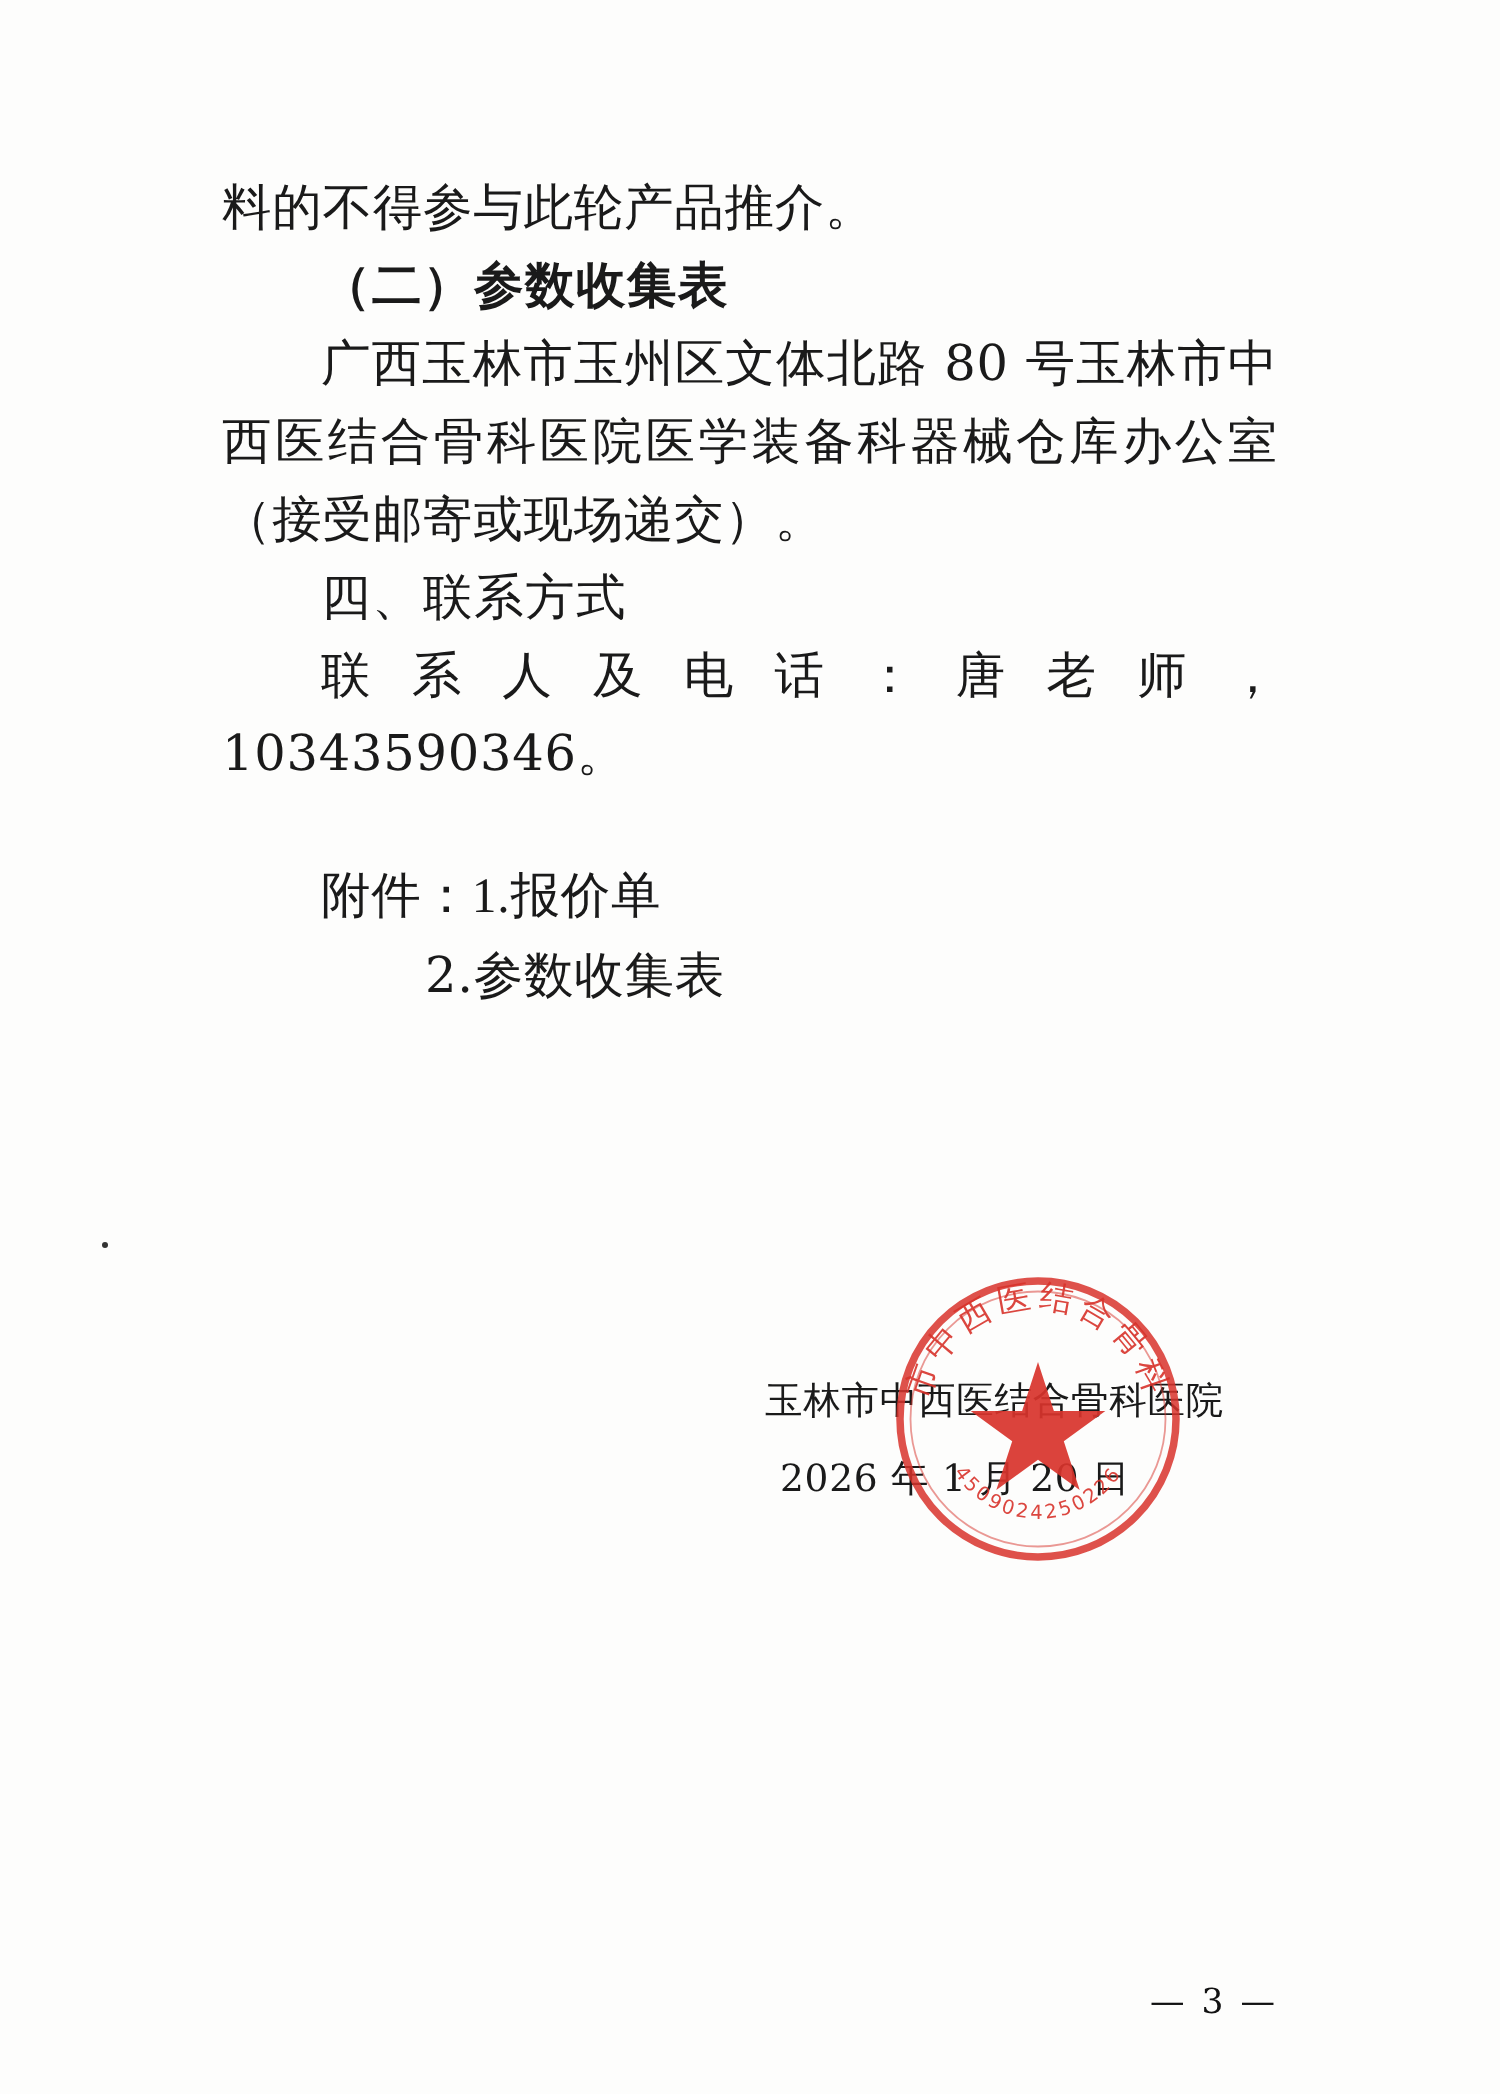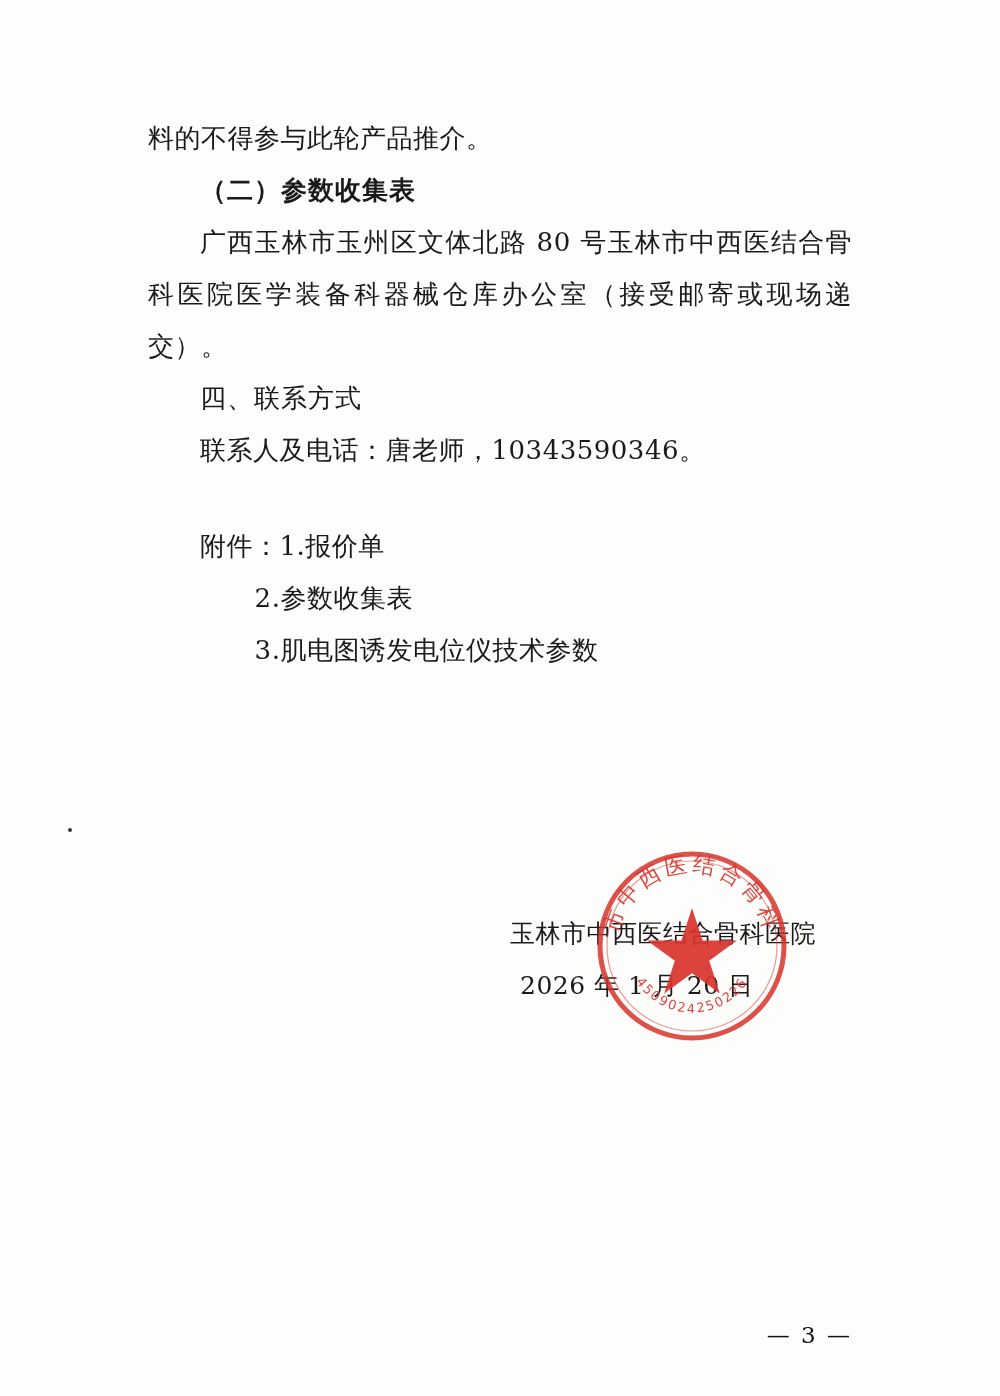--- a/index.html
+++ b/index.html
@@ -17,21 +17,21 @@
     overflow: hidden;
   }
   .body-text {
     position: absolute;
     left: 148px;
     right: 148px;
     top: 112px;
   }
   p {
     margin: 0;
-    font-size: 26px;
+    font-size: 33px;
     line-height: 52px;
     letter-spacing: 0.5px;
     text-align: justify;
     font-family: "DejaVu Serif", serif;
   }
   p.indent {
     text-indent: 2em;
   }
   p.heading {
     font-weight: bold;
@@ -40,20 +40,21 @@
   }
   p.heading-num {
     font-weight: normal;
     letter-spacing: 1px;
   }
   .attach-block {
     margin-top: 44px;
   }
   p.attach-line {
     text-indent: 2em;
+    font-family: Liberation Serif, serif;
   }
   p.attach-sub {
     text-indent: 4.1em;
   }
   .dot {
     position: absolute;
     left: 68px;
     top: 828px;
     width: 4px;
     height: 4px;
@@ -109,21 +110,20 @@
   <div class="body-text">
     <p class="plain">料的不得参与此轮产品推介。</p>
     <p class="heading">（二）参数收集表</p>
     <p class="indent">广西玉林市玉州区文体北路 80 号玉林市中西医结合骨科医院医学装备科器械仓库办公室（接受邮寄或现场递交）。</p>
     <p class="heading-num" style="text-indent:2em;">四、联系方式</p>
     <p class="indent">联系人及电话：唐老师，10343590346。</p>
 
     <div class="attach-block">
       <p class="attach-line">附件：1.报价单</p>
       <p class="attach-sub">2.参数收集表</p>
-      <p class="attach-sub">3.肌电图诱发电位仪技术参数</p>
     </div>
   </div>
 
   <div class="dot"></div>
 
   <div class="signature">
     <p>玉林市中西医结合骨科医院</p>
     <p class="sig-date">2026 年 1 月 20 日</p>
   </div>
 

